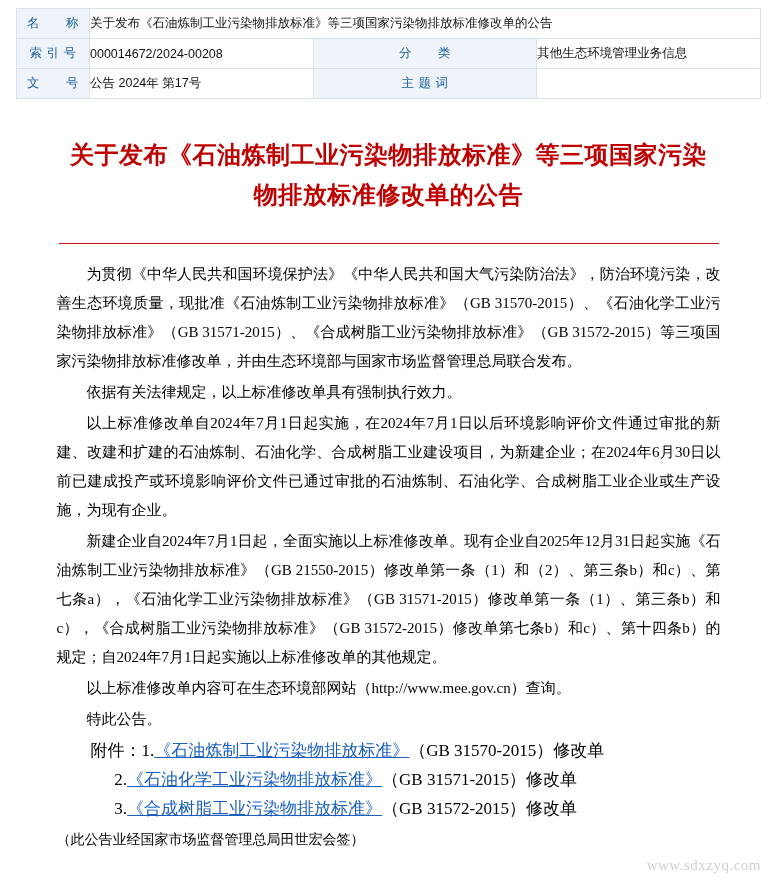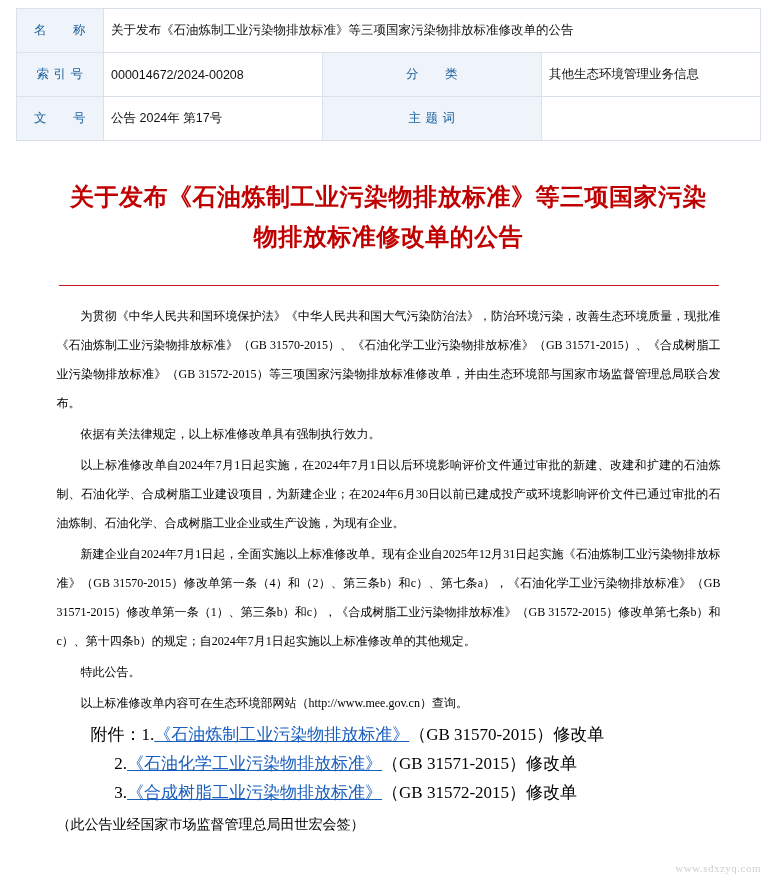--- a/index.html
+++ b/index.html
@@ -19,21 +19,21 @@
   
   .meta-table {
     width: 745px;
     margin: 8px auto 0 auto;
     border-collapse: collapse;
     table-layout: fixed;
     font-size: 12.5px;
   }
   .meta-table td {
     border: 1px solid #d9e2ea;
-    padding: 7px;
+    padding: 0;
     height: 29px;
     vertical-align: middle;
   }
   .meta-label {
     background: #eef4f9;
     color: #1a5f9e;
     text-align: center;
     width: 72px;
     font-size: 12.5px;
     letter-spacing: 0.5px;
@@ -67,21 +67,21 @@
     letter-spacing: 0.5px;
   }
   .title-rule {
     width: 660px;
     margin: 24px auto 0 auto;
     border-top: 1px solid #c8161d;
   }
 
   .body-text {
     font-family: "Liberation Serif", serif;
-    font-size: 12px;
+    font-size: 15px;
     line-height: 29px;
     color: #000;
     text-align: justify;
     padding: 0 18px;
     margin-top: 16px;
   }
   .body-text p {
     margin: 0 0 2px 0;
     text-indent: 2em;
   }
@@ -97,33 +97,33 @@
     padding: 0 18px;
     margin-top: 2px;
   }
   .attach-row {
     text-indent: 2em;
   }
   .attach-row.sub {
     text-indent: 3.4em;
   }
   .note {
-    font-family: Liberation Sans, sans-serif;
+    font-family: Liberation Mono, monospace;
     font-size: 14px;
     line-height: 26px;
     padding: 0 18px;
     margin-top: 4px;
   }
 
   .watermark {
     position: absolute;
     right: 16px;
     bottom: 8px;
     color: #cfcfcf;
-    font-size: 11px;
+    font-size: 15px;
     font-family: "Liberation Serif", serif;
     letter-spacing: 0.5px;
   }
 </style>
 </head>
 <body>
 
 <table class="meta-table">
   <tbody>
     <tr>
@@ -154,27 +154,27 @@
     <p>
       <span>为贯彻《中华人民共和国环境保护法》《中华人民共和国大气污染防治法》，防治环境污染，改善生态环境质量，现批准《石油炼制工业污染物排放标准》（GB 31570-2015）、《石油化学工业污染物排放标准》（GB 31571-2015）、《合成树脂工业污染物排放标准》（GB 31572-2015）等三项国家污染物排放标准修改单，并由生态环境部与国家市场监督管理总局联合发布。</span>
     </p>
     <p>
       <span>依据有关法律规定，以上标准修改单具有强制执行效力。</span>
     </p>
     <p>
       <span>以上标准修改单自2024年7月1日起实施，在2024年7月1日以后环境影响评价文件通过审批的新建、改建和扩建的石油炼制、石油化学、合成树脂工业建设项目，为新建企业；在2024年6月30日以前已建成投产或环境影响评价文件已通过审批的石油炼制、石油化学、合成树脂工业企业或生产设施，为现有企业。</span>
     </p>
     <p>
-      <span>新建企业自2024年7月1日起，全面实施以上标准修改单。现有企业自2025年12月31日起实施《石油炼制工业污染物排放标准》（GB 31570-2015）修改单第一条（4）和（2）、第三条b）和c）、第七条a），《石油化学工业污染物排放标准》（GB 31571-2015）修改单第一条（1）、第三条b）和c），《合成树脂工业污染物排放标准》（GB 31572-2015）修改单第七条b）和c）、第十四条b）的规定；自2024年7月1日起实施以上标准修改单的其他规定。</span>
+      <span>新建企业自2024年7月1日起，全面实施以上标准修改单。现有企业自2025年12月31日起实施《石油炼制工业污染物排放标准》（GB 21550-2015）修改单第一条（1）和（2）、第三条b）和c）、第七条a），《石油化学工业污染物排放标准》（GB 31571-2015）修改单第一条（1）、第三条b）和c），《合成树脂工业污染物排放标准》（GB 31572-2015）修改单第七条b）和c）、第十四条b）的规定；自2024年7月1日起实施以上标准修改单的其他规定。</span>
+    </p>
+    <p>
+      <span>以上标准修改单内容可在生态环境部网站（http://www.mee.gov.cn）查询。</span>
     </p>
     <p>
       <span>特此公告。</span>
-    </p>
-    <p>
-      <span>以上标准修改单内容可在生态环境部网站（http://www.mee.gov.cn）查询。</span>
     </p>
   </div>
 
   <div class="attach">
     <div class="attach-row">
       <span>附件：</span><span>1.</span><a class="lnk" href="#">《石油炼制工业污染物排放标准》</a><span>（GB 31570-2015）修改单</span>
     </div>
     <div class="attach-row sub">
       <span>2.</span><a class="lnk" href="#">《石油化学工业污染物排放标准》</a><span>（GB 31571-2015）修改单</span>
     </div>

